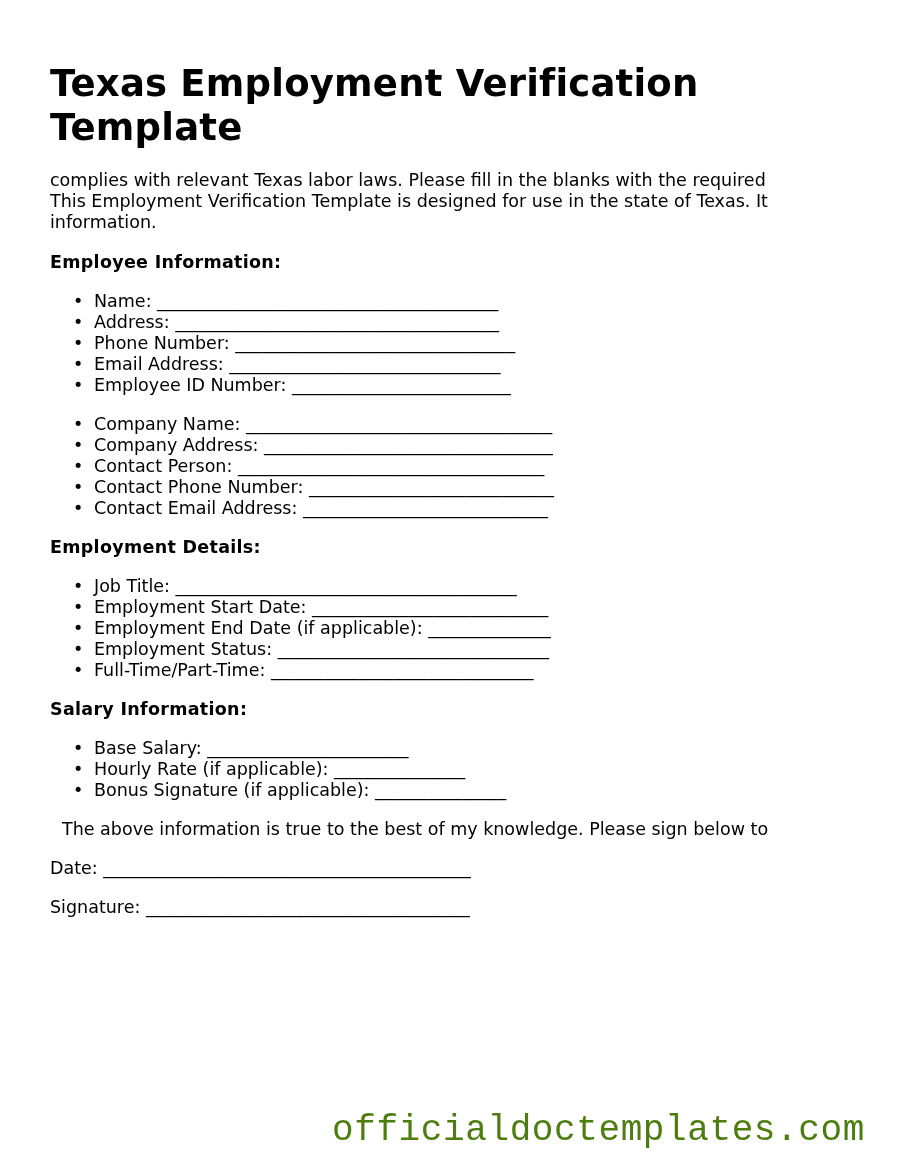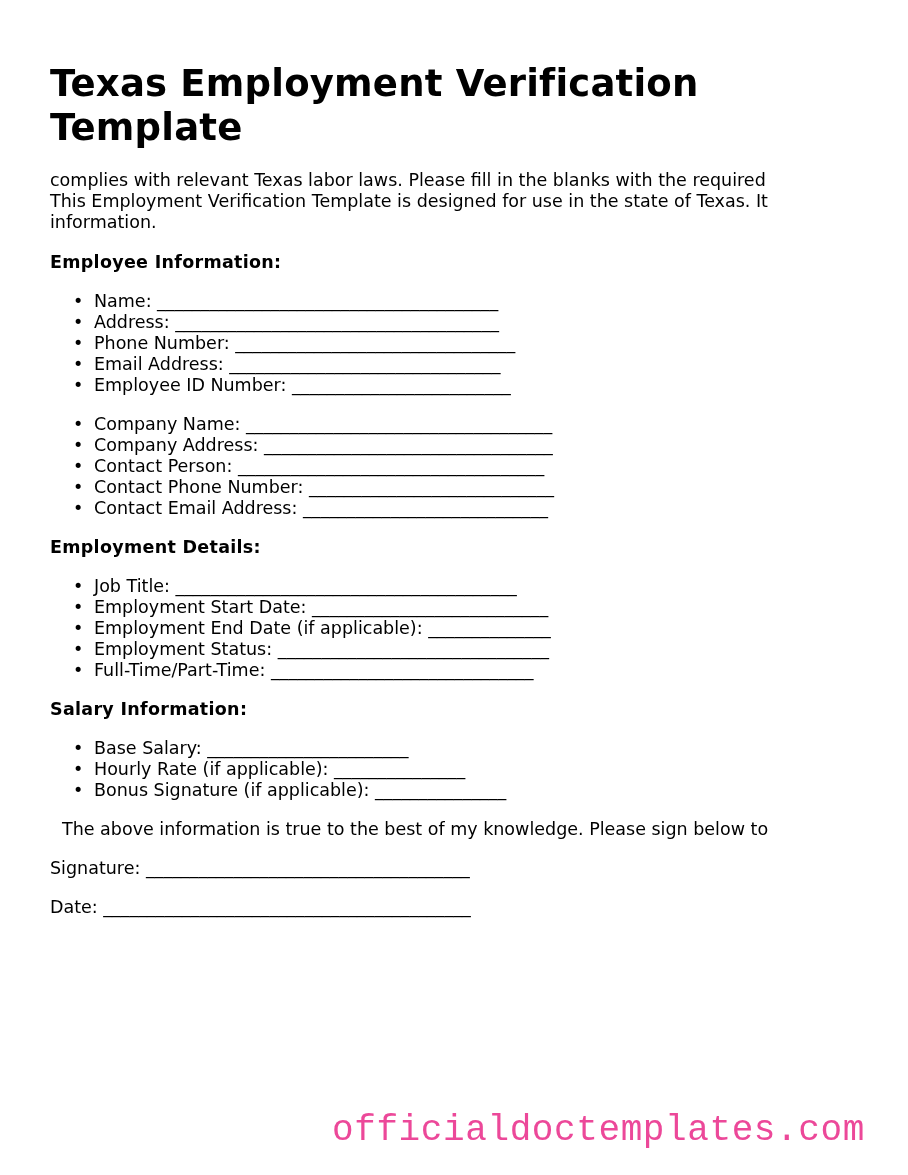--- a/index.html
+++ b/index.html
@@ -9,21 +9,21 @@
   .intro { font-size: 17.5px; line-height: 21px; margin: 0 0 19px 0; }
   .intro span { display: block; white-space: nowrap; }
   h2 { font-size: 17.5px; font-weight: bold; line-height: 21px; margin: 0 0 18px 0; letter-spacing: 0.3px; }
   ul { list-style: none; margin: 0 0 18px 0; padding: 0 0 0 44px; }
   li { position: relative; font-size: 17.5px; line-height: 21px; white-space: nowrap; }
   li .bullet { position: absolute; left: -21px; top: 0; font-size: 17.5px; }
   .blank { letter-spacing: 0; }
   p.closing { font-size: 17.5px; line-height: 21px; margin: 0 0 18px 12px; }
   p.closing span { display: block; white-space: nowrap; }
   .sigline { font-size: 17.5px; line-height: 21px; margin: 0 0 18px 0; white-space: nowrap; }
-  .watermark { position: absolute; left: 332px; top: 1110px; font-family: "Liberation Mono", monospace; font-size: 36px; color: #ec4899; letter-spacing: 0.6px; white-space: nowrap; }
+  .watermark { position: absolute; left: 332px; top: 1110px; font-family: "Liberation Mono", monospace; font-size: 36px; color: #4d7c0f; letter-spacing: 0.6px; white-space: nowrap; }
 </style>
 </head>
 <body>
 
 <div class="page">
   <h1>
     <span>Texas Employment Verification</span><br>
     <span>Template</span>
   </h1>
 
@@ -71,18 +71,18 @@
       <li><span class="bullet">•</span><span>Base Salary:</span> <span class="blank">_______________________</span></li>
       <li><span class="bullet">•</span><span>Hourly Rate (if applicable):</span> <span class="blank">_______________</span></li>
       <li><span class="bullet">•</span><span>Bonus Signature (if applicable):</span> <span class="blank">_______________</span></li>
     </ul>
   </section>
 
   <p class="closing">
     <span>The above information is true to the best of my knowledge. Please sign below to</span>
   </p>
 
+  <div class="sigline"><span>Date:</span> <span class="blank">__________________________________________</span></div>
+
   <div class="sigline"><span>Signature:</span> <span class="blank">_____________________________________</span></div>
-
-  <div class="sigline"><span>Date:</span> <span class="blank">__________________________________________</span></div>
 </div>
 
 <div class="watermark">officialdoctemplates.com</div>
 
 </body></html>

